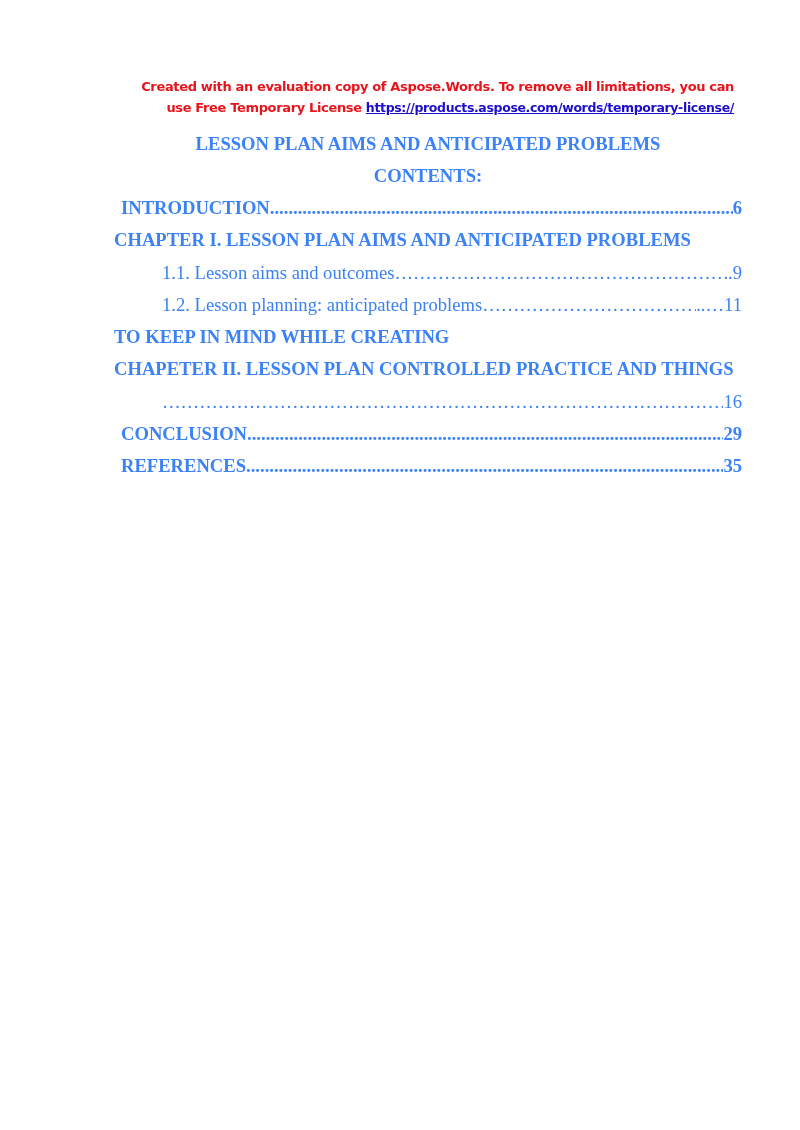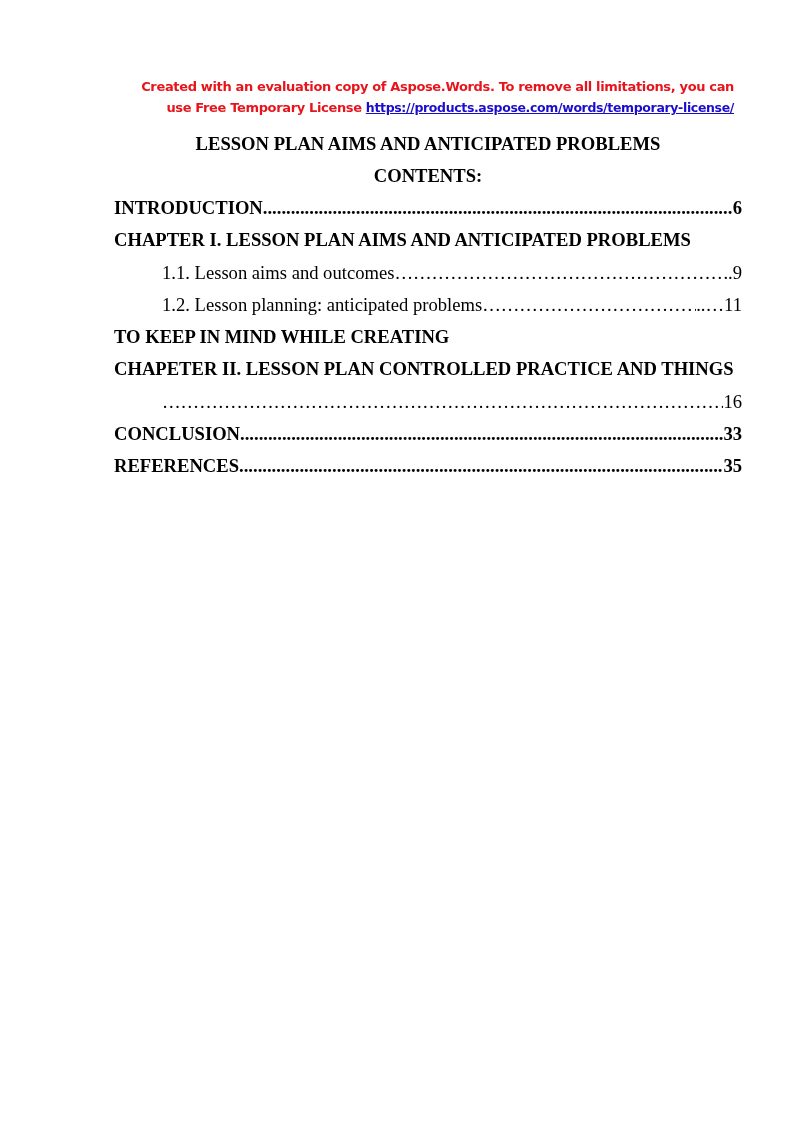--- a/index.html
+++ b/index.html
@@ -5,25 +5,25 @@
   html, body { margin: 0; padding: 0; background: #ffffff; }
   body { width: 800px; height: 1130px; position: relative; overflow: hidden; }
   .eval {
     position: absolute; left: 114px; top: 76px; width: 620px;
     font-family: "DejaVu Sans", sans-serif; font-weight: bold; font-size: 13px;
     line-height: 21px; color: #e8141c; letter-spacing: -0.35px; text-align: right;
   }
   .eval a { color: #1a0dcc; text-decoration: underline; font-size: 12.5px; }
   .doc {
     position: absolute; left: 114px; top: 128px; width: 628px;
-    font-family: "Liberation Serif", serif; font-size: 18.6px; color: #000000;
+    font-family: "Liberation Serif", serif; font-size: 18.6px; color: #3b82f6;
   }
   .center { text-align: center; font-weight: bold; height: 32px; line-height: 32px; }
   .toc-line { display: flex; align-items: baseline; height: 32.3px; line-height: 32.3px; white-space: nowrap; }
-  .toc-line.bold { font-weight: bold; }
+  .toc-line.bold { font-weight: bold; margin-left: 7px; }
   .toc-line.indent { padding-left: 48px; justify-content: space-between; }
   .toc-line .label { flex: 0 0 auto; }
   .toc-line .leader { flex: 1 1 auto; overflow: hidden; letter-spacing: 0px; }
   .toc-line .leader::before {
     content: "................................................................................................................................................................................................................";
   }
   .toc-line.indent .leader::before {
     content: "…………………………………………………………………………………………………………………………………………………………";
   }
   .toc-line .page { flex: 0 0 auto; }
@@ -66,21 +66,21 @@
 
   <div class="toc-line indent">
     <span class="leader"></span>
     <span class="page">16</span>
   </div>
 
 
   <div class="toc-line bold">
     <span class="label">CONCLUSION</span>
     <span class="leader"></span>
-    <span class="page">33</span>
+    <span class="page">29</span>
   </div>
 
   <div class="toc-line bold">
     <span class="label">REFERENCES</span>
     <span class="leader"></span>
     <span class="page">35</span>
   </div>
 </div>
 
 </body></html>

